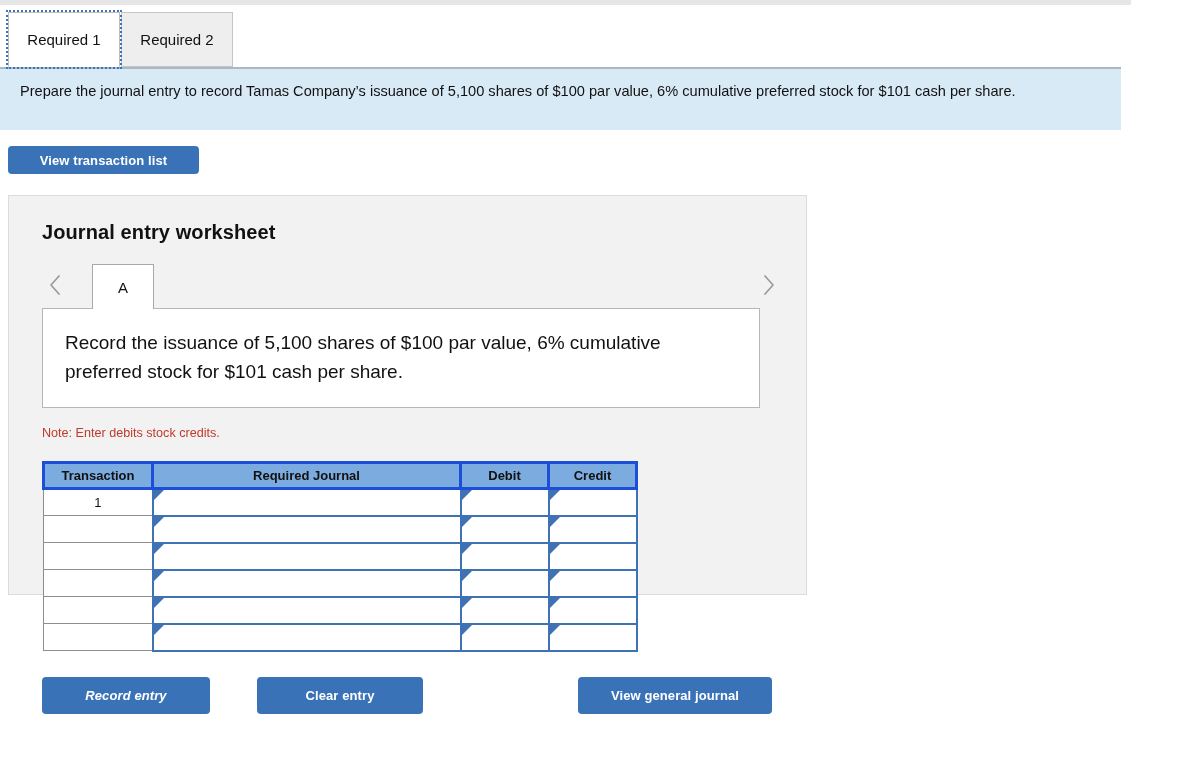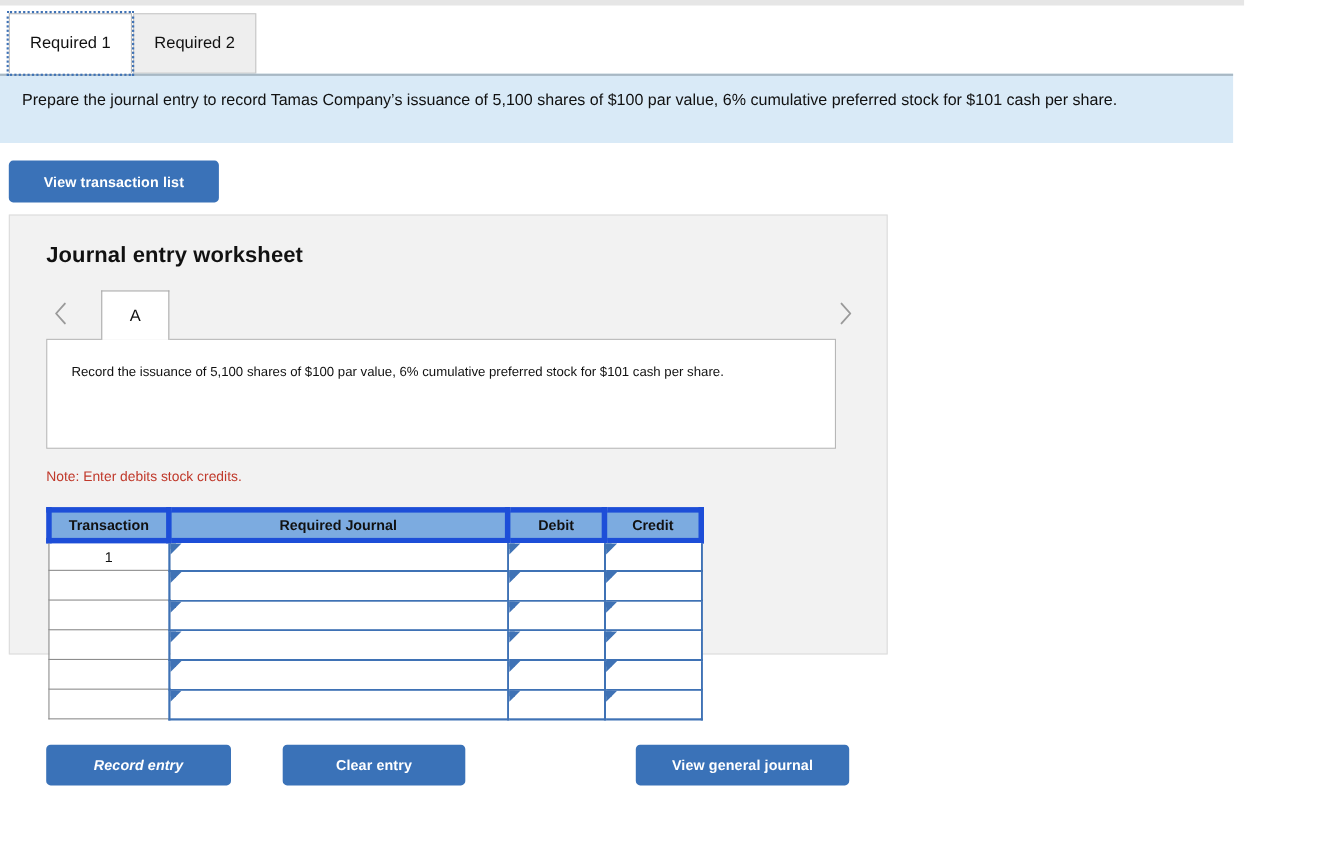--- a/index.html
+++ b/index.html
@@ -75,21 +75,21 @@
     font-size: 13px;
     cursor: pointer;
     display: flex;
     align-items: center;
     justify-content: center;
     letter-spacing: .1px;
   }
   .btn-view-tx {
     position: absolute;
     left: 8px; top: 146px;
-    width: 191px; height: 38px;
+    width: 191px; height: 28px;
   }
 
   
   .panel {
     position: absolute;
     left: 8px; top: 195px;
     width: 799px; height: 400px;
     background: #f2f2f2;
     border: 1px solid #dcdcdc;
   }
@@ -139,21 +139,21 @@
   }
 
   
   .record-box {
     position: absolute;
     left: 33px; top: 112px;
     width: 718px; height: 100px;
     background: #ffffff;
     border: 1px solid #b7b7b7;
     padding: 20px 22px;
-    font-size: 12px;
+    font-size: 19px;
     line-height: 1.5;
     color: #111;
     z-index: 1;
   }
 
   .note {
     position: absolute;
     left: 33px; top: 230px;
     font-size: 12.6px;
     color: #c0392b;
@@ -161,21 +161,21 @@
 
   
   .jtable {
     position: absolute;
     left: 33px; top: 265px;
     border-collapse: collapse;
     table-layout: fixed;
   }
   .jtable th {
     background: #7cabe0;
-    border: 5px solid #1d4ed8;
+    border: 3px solid #1d4ed8;
     font-size: 13px;
     font-weight: bold;
     color: #111;
     height: 26px;
     text-align: center;
     padding: 4px;
   }
   .jtable td {
     border: 1px solid #8d8d8d;
     height: 27px;

